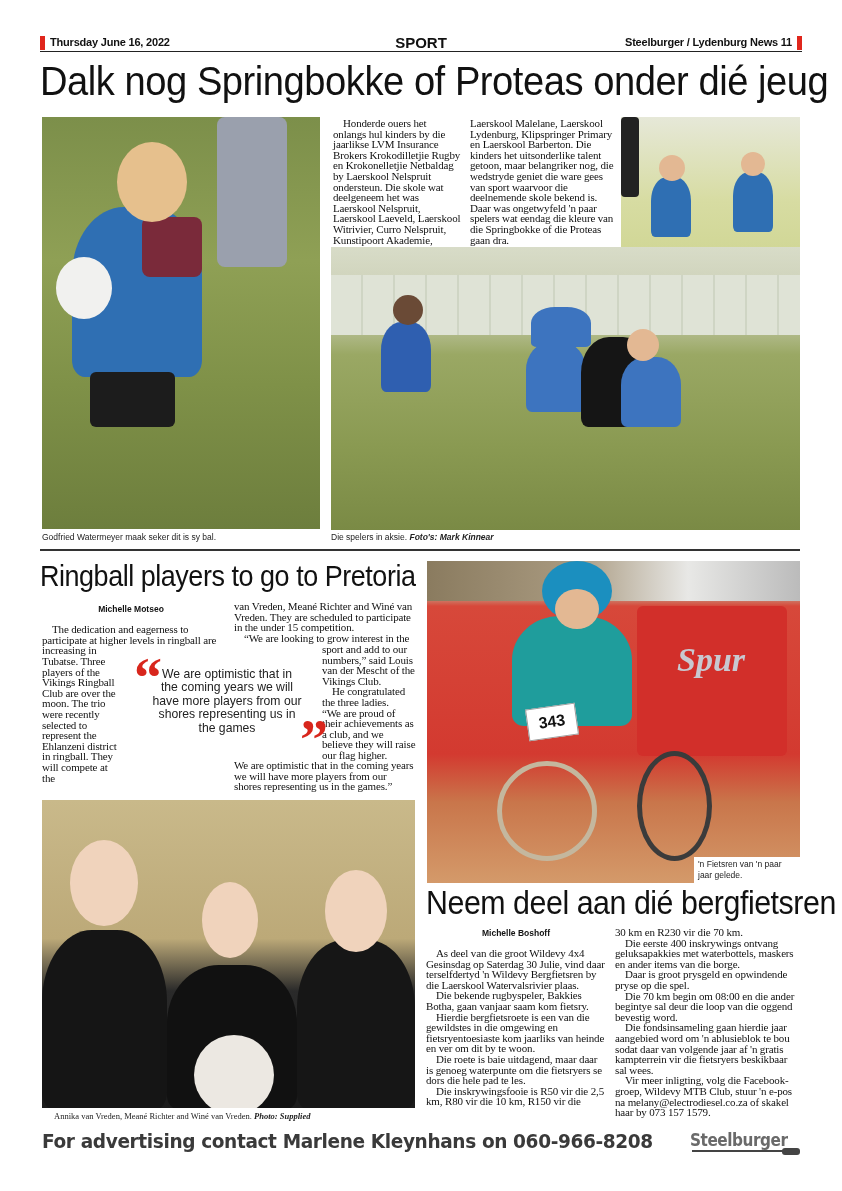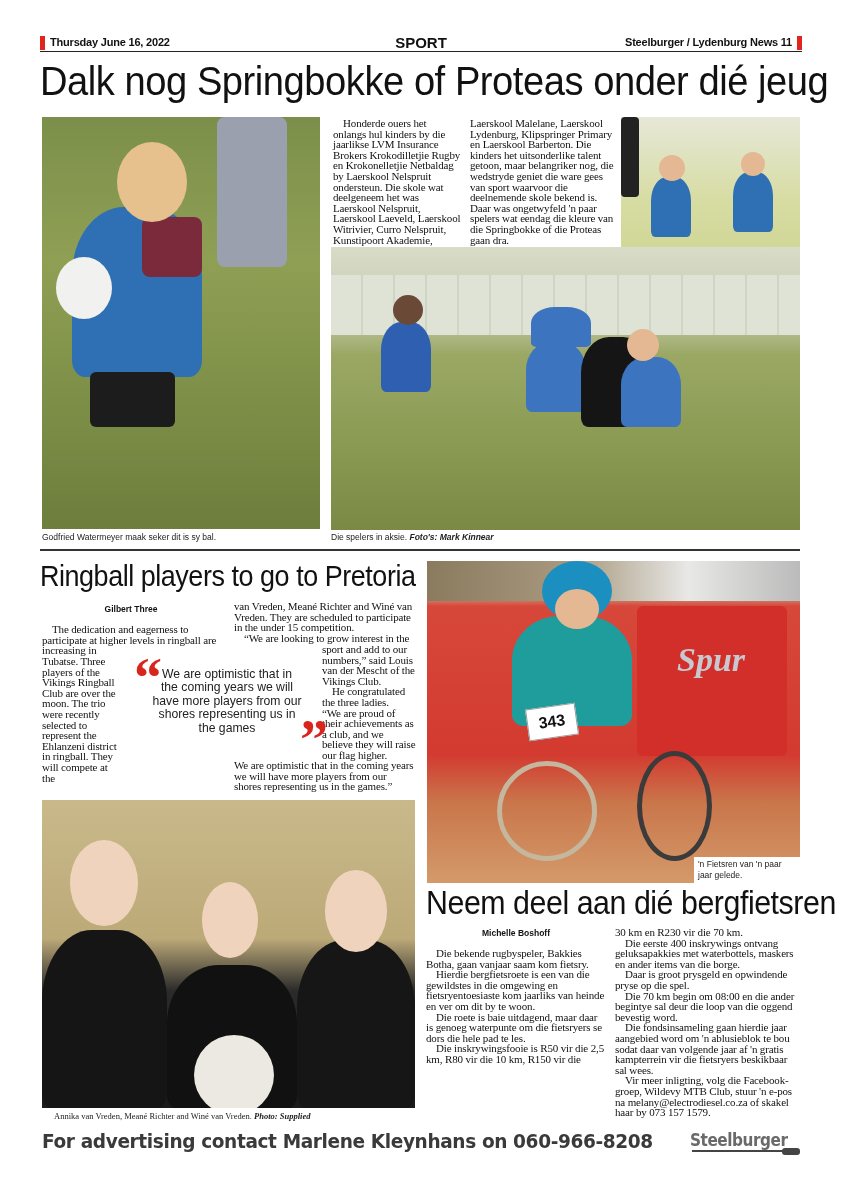--- a/index.html
+++ b/index.html
@@ -110,21 +110,21 @@
 </div>
 <div class="abs caption" style="top:532px;left:331px;">
   <span>Die spelers in aksie.</span>
   <b><i>Foto's: Mark Kinnear</i></b>
 </div>
 
 <div class="abs rule" style="top:549px;left:40px;width:760px;"></div>
 
 <h2 class="abs headline h2">Ringball players to go to Pretoria</h2>
 
-<div class="abs byline" style="top:604px;left:42px;width:178px;">Gilbert Three</div>
+<div class="abs byline" style="top:604px;left:42px;width:178px;">Michelle Motseo</div>
 
 <div class="abs bodytext" style="top:624px;left:42px;width:178px;">
   <p>The dedication and eagerness to participate at higher levels in ringball are increasing in</p>
 </div>
 <div class="abs bodytext" style="top:656px;left:42px;width:80px;">
   <p style="text-indent:0">Tubatse. Three players of the Vikings Ringball Club are over the moon. The trio were recently selected to represent the Ehlanzeni district in ringball. They will compete at the</p>
 </div>
 <div class="abs bodytext" style="top:760px;left:42px;width:190px;margin-top:48px;">
   <p style="text-indent:0">Ringball South Africa Super 9 Competition from July 3 to 9 in Pretoria.</p>
   <p>The hard-working players are Annika</p>
@@ -172,20 +172,21 @@
   <div style="position:absolute;left:210px;top:190px;width:75px;height:110px;border:5px solid #3b3b3b;border-radius:50%;"></div>
   <div style="position:absolute;left:100px;top:145px;width:50px;height:32px;background:#fff;border:1px solid #999;transform:rotate(-8deg);font:bold 16px 'Liberation Sans',sans-serif;text-align:center;line-height:30px;color:#111;">343</div>
 </div>
 <div class="abs caption cap-box" style="top:857px;left:694px;width:106px;">'n Fietsren van 'n paar jaar gelede.</div>
 
 <h2 class="abs headline h3">Neem deel aan dié bergfietsren</h2>
 
 <div class="abs byline" style="top:928px;left:427px;width:178px;">Michelle Boshoff</div>
 
 <div class="abs bodytext" style="top:948px;left:426px;width:180px;">
+  <p>As deel van die groot Wildevy 4x4 Gesinsdag op Saterdag 30 Julie, vind daar terselfdertyd 'n Wildevy Bergfietsren by die Laerskool Watervalsrivier plaas.</p>
   <p>Die bekende rugbyspeler, Bakkies Botha, gaan vanjaar saam kom fietsry.</p>
   <p>Hierdie bergfietsroete is een van die gewildstes in die omgewing en fietsryentoesiaste kom jaarliks van heinde en ver om dit by te woon.</p>
   <p>Die roete is baie uitdagend, maar daar is genoeg waterpunte om die fietsryers se dors die hele pad te les.</p>
   <p>Die inskrywingsfooie is R50 vir die 2,5 km, R80 vir die 10 km, R150 vir die</p>
 </div>
 <div class="abs bodytext" style="top:927px;left:615px;width:186px;">
   <p style="text-indent:0">30 km en R230 vir die 70 km.</p>
   <p>Die eerste 400 inskrywings ontvang geluksapakkies met waterbottels, maskers en ander items van die borge.</p>
   <p>Daar is groot prysgeld en opwindende pryse op die spel.</p>
   <p>Die 70 km begin om 08:00 en die ander begintye sal deur die loop van die oggend bevestig word.</p>

